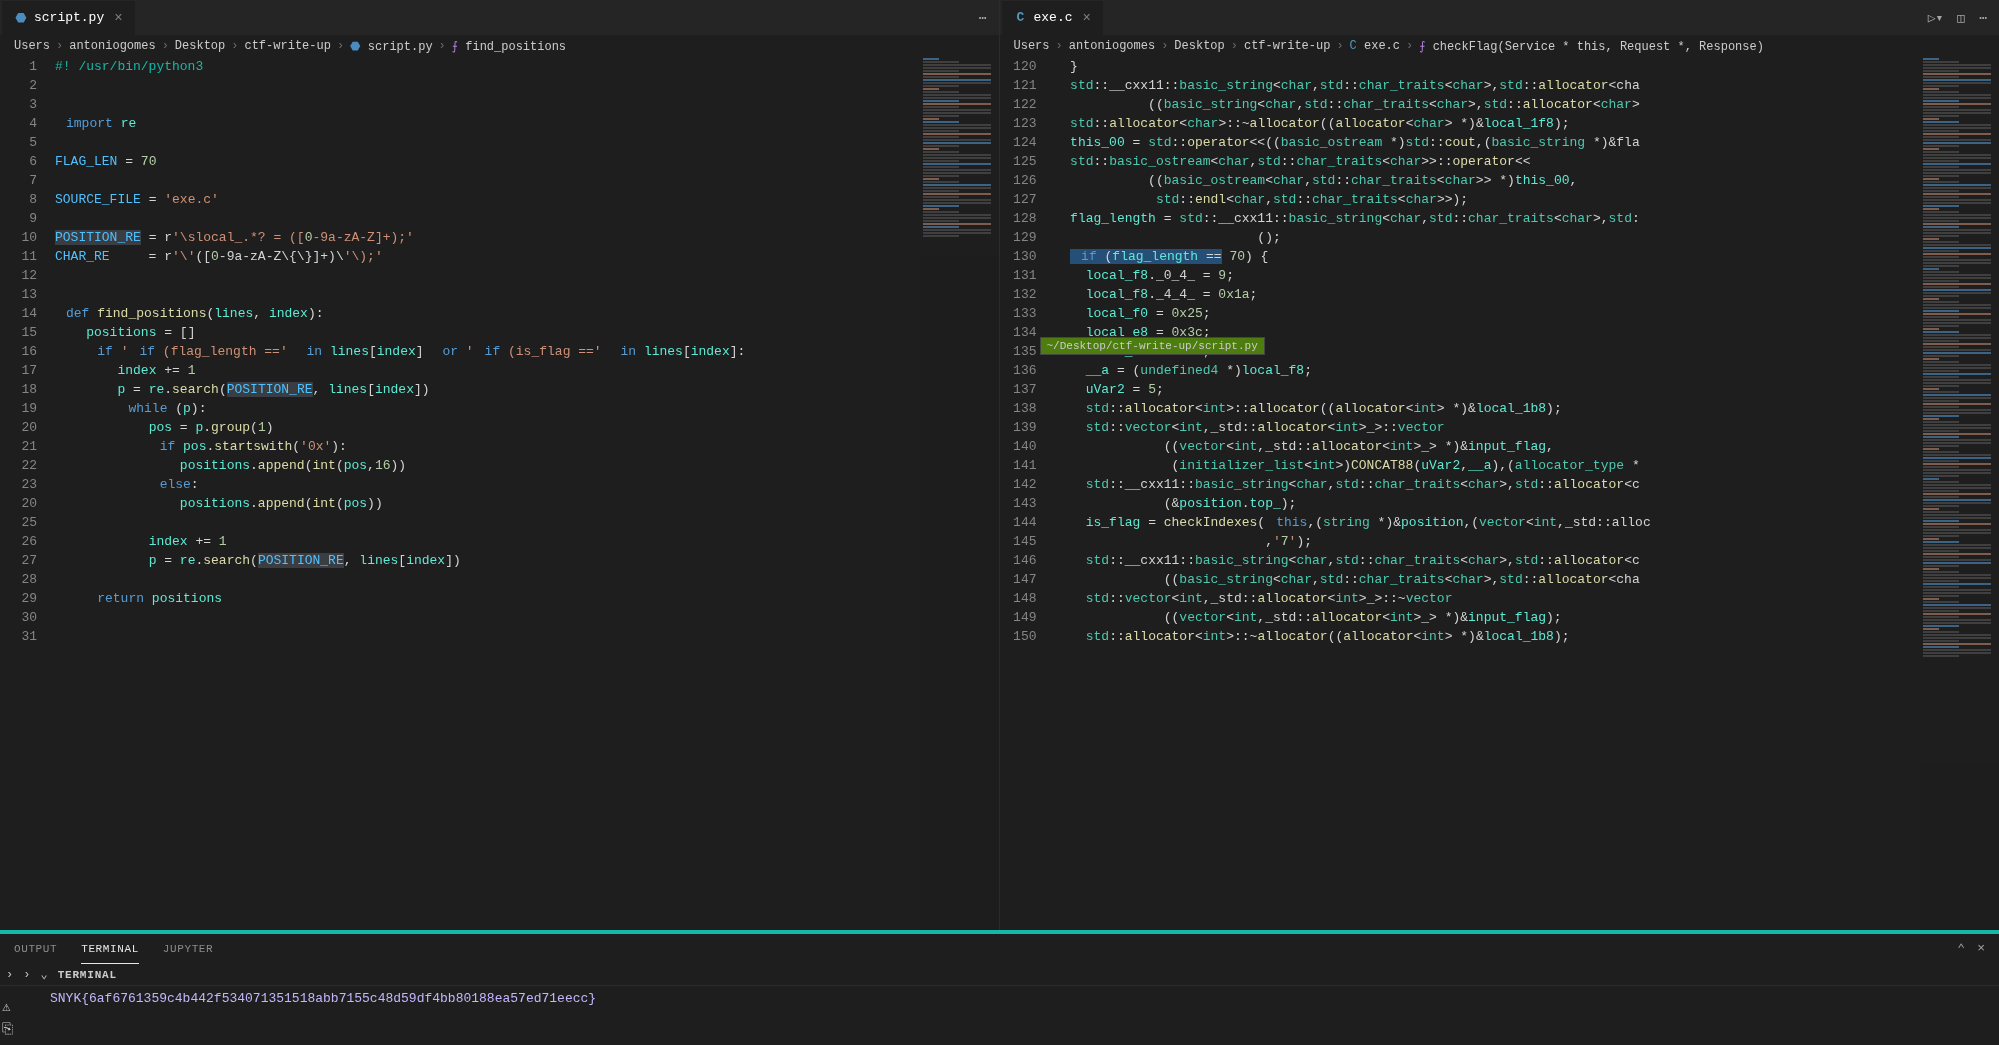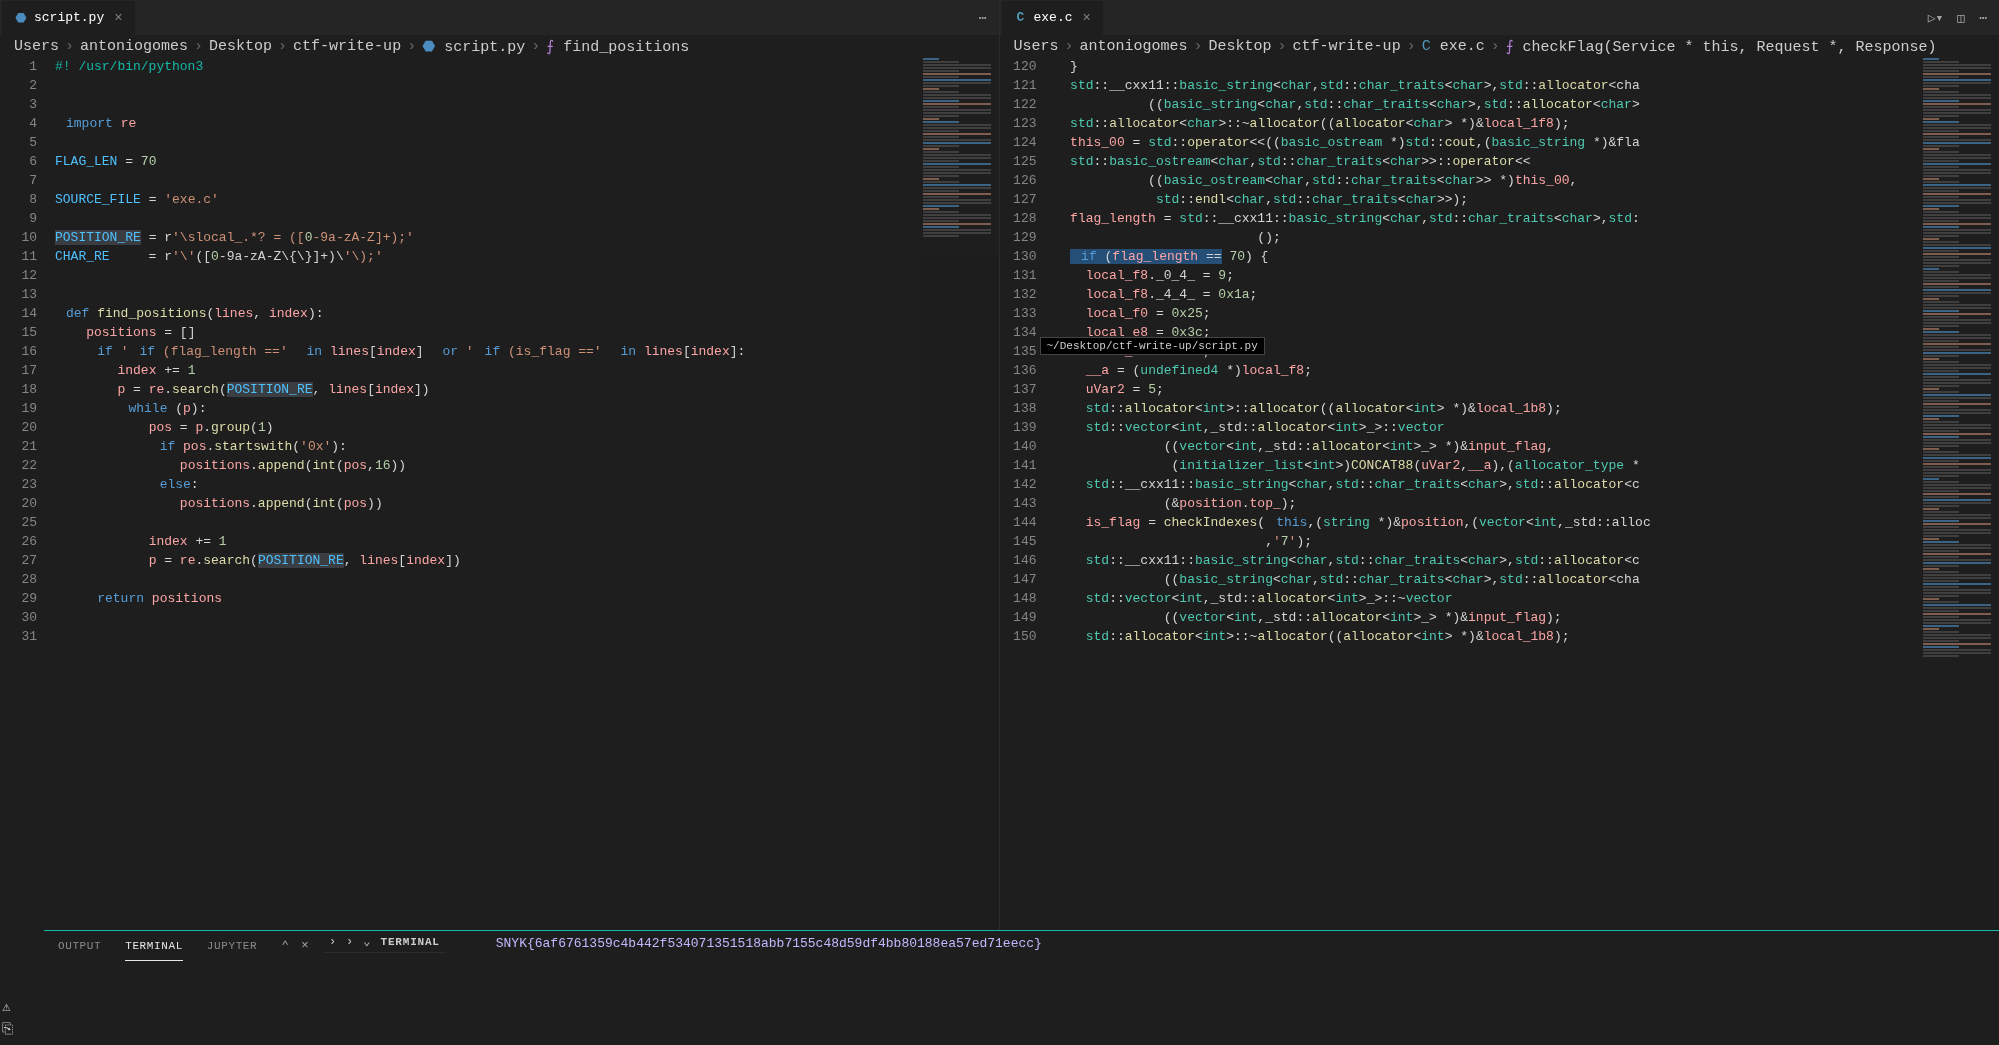--- a/index.html
+++ b/index.html
@@ -18,60 +18,60 @@
 .tabbar { display:flex; align-items:center; height:35px; background:#252526; padding-left:2px; }
 .tab { display:flex; align-items:center; height:34px; padding:0 12px; background:#2d2d2d; color:#9d9d9d; margin-right:1px; font-size:13px; gap:6px; cursor:pointer; }
 .tab.active { background:#1e1e1e; color:#ffffff; }
 .tab .lang-icon { width:14px; text-align:center; }
 .tab .lang-py { color:#4b8bbe; }
 .tab .lang-c { color:#519aba; font-weight:bold; }
 .tab .close { color:#808080; font-size:14px; margin-left:4px; }
 .tab-actions { margin-left:auto; display:flex; gap:14px; padding-right:12px; color:#c5c5c5; }
 .icon-btn { cursor:pointer; opacity:0.8; }
 
-.breadcrumbs { display:flex; align-items:center; height:22px; padding:0 14px; font-size:15px; color:#a0a0a0; overflow:hidden; white-space:nowrap; }
+.breadcrumbs { display:flex; align-items:center; height:22px; padding:0 14px; font-size:12px; color:#a0a0a0; overflow:hidden; white-space:nowrap; }
 .crumb { color:#cccccc; }
 .crumb-sep { color:#6b6b6b; padding:0 6px; }
 .crumb .sym-fn { color:#b180d7; }
 .crumb .sym-file-py { color:#4b8bbe; }
 .crumb .sym-file-c { color:#519aba; }
 
 .code-area { flex:1; display:flex; position:relative; overflow:hidden; }
 .gutter { width:55px; text-align:right; padding-right:18px; color:#858585; user-select:none; background:#1e1e1e; }
 .gutter .ln { height:19px; line-height:19px; font-size:13px; }
 .codelines { flex:1; overflow:hidden; white-space:pre; }
 .codelines .cl { height:19px; line-height:19px; font-size:13px; }
 
 .tok-comment { color:#14b8a6; }
 .tok-kw { color:#569cd6;margin-left:11px; }
 .tok-fn { color:#dcdcaa; }
 .tok-str { color:#ce9178; }
 .tok-num { color:#b5cea8; }
 .tok-const { color:#4fc1ff; }
 .tok-type { color:#4ec9b0; }
 .tok-op { color:#d4d4d4; }
-.tok-var { color:#fca5a5; }
+.tok-var { color:#5eead4; }
 .sel { background:#264f78; }
 .word-hl { background:#3a3d41; border-radius:0; }
 
 .minimap { position:absolute; right:0; top:0; bottom:0; width:80px; background:#1e1e1e; opacity:0.55; overflow:hidden; }
 .minimap .mmline { height:2px; margin:1px 4px; background:#5a5a5a; }
 .minimap .mmline.kw { background:#569cd6; }
 .minimap .mmline.str { background:#ce9178; }
 .minimap .mmline.short { width:20%; }
 .minimap .mmline.med { width:45%; }
 .minimap .mmline.long { width:85%; }
 
 .tooltip-path {
   position:absolute; top:280px; left:40px;
-  background:#000000; border:1px solid #454545;
+  background:#4d7c0f; border:1px solid #454545;
   color:#cccccc; font-size:11px; padding:2px 6px; z-index:50;
 }
 
-.panel { height:115px; background:#1e1e1e; border-top:1px solid #14b8a6; display:flex; flex-direction:row;margin-left:44px; }
+.panel { height:115px; background:#1e1e1e; border-top:4px solid #14b8a6; display:flex; flex-direction:column; }
 .panel-tabs { display:flex; align-items:center; height:30px; padding:0 14px; gap:24px; }
 .ptab { font-size:11px; letter-spacing:0.6px; color:#8a8a8a; cursor:pointer; height:30px; display:flex; align-items:center; }
 .ptab.active { color:#e7e7e7; border-bottom:1px solid #e7e7e7; }
 .panel-actions { margin-left:auto; display:flex; gap:12px; color:#c5c5c5; }
 
 .panel-sub { display:flex; align-items:center; height:22px; padding:0 6px; gap:10px; color:#cccccc; font-size:12px; border-bottom:1px solid #2b2b2b; }
 .panel-sub .chev { color:#c5c5c5; }
 .panel-sub .lbl { font-weight:bold; letter-spacing:0.8px; font-size:11px; }
 
 .term-body { flex:1; padding:4px 10px 4px 50px; font-size:13px; line-height:18px; overflow:hidden; }

